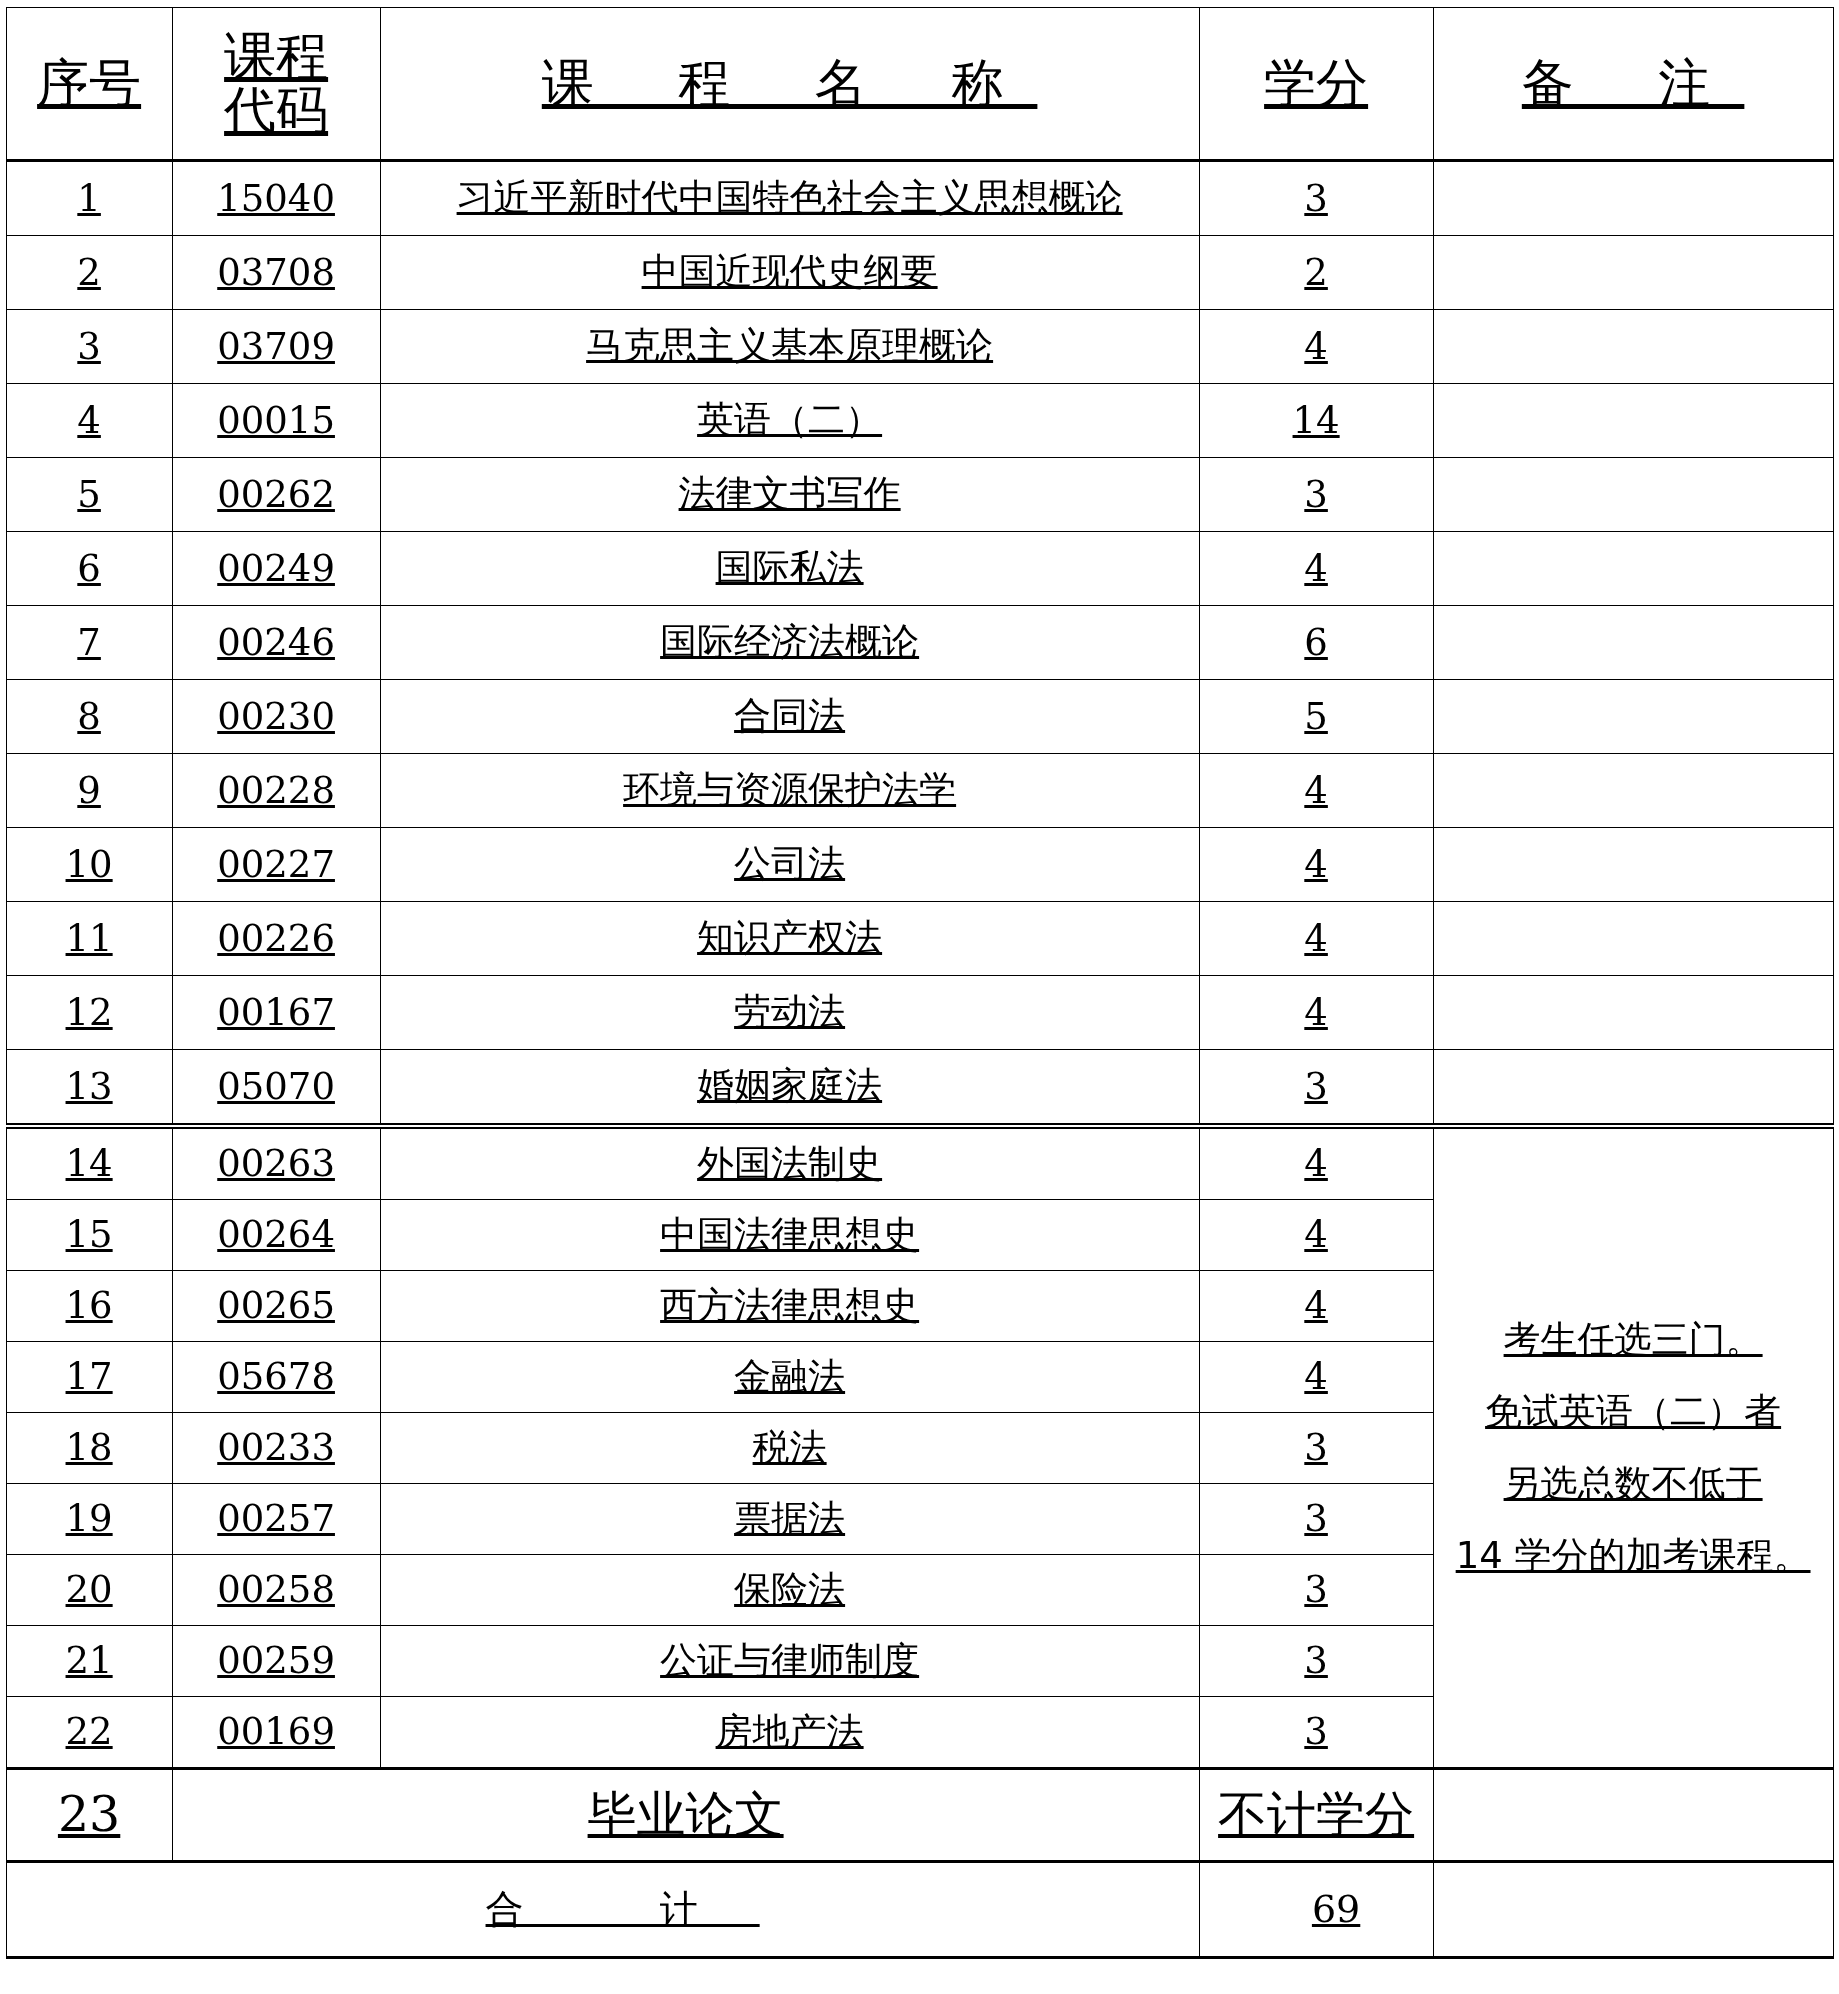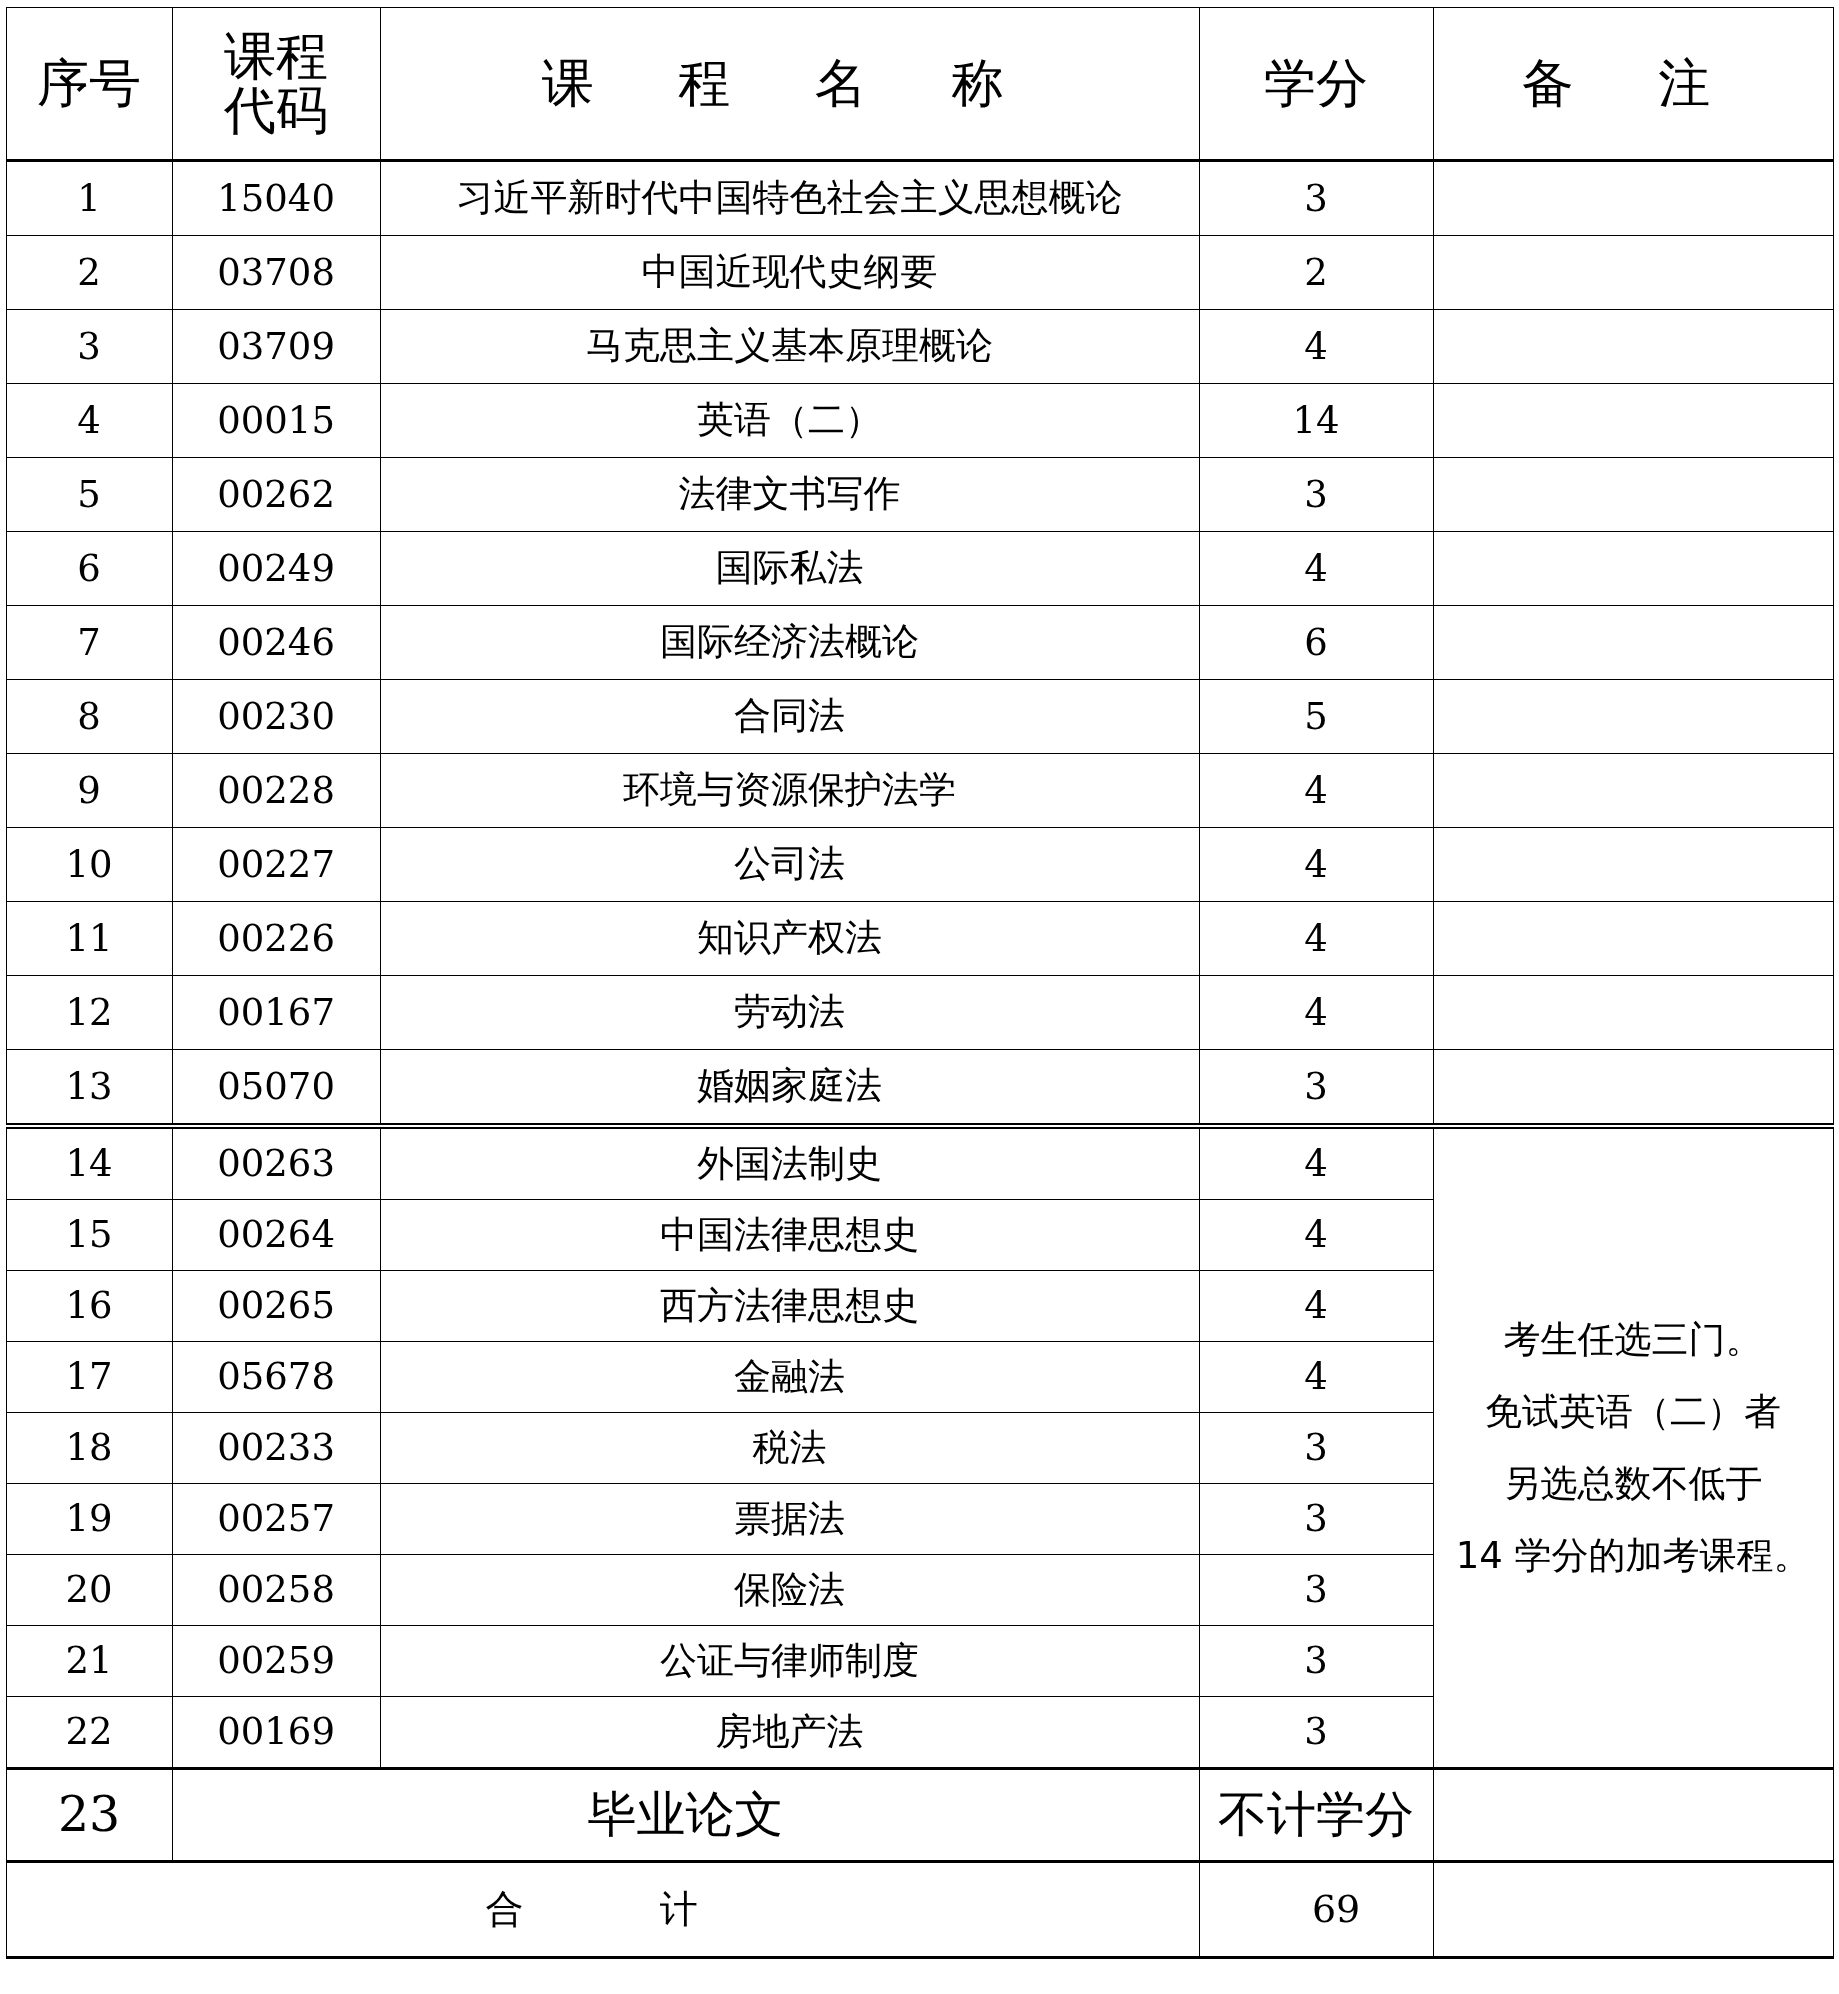--- a/index.html
+++ b/index.html
@@ -2,20 +2,21 @@
 <html style="font-size:9px"><head>
 <meta charset="utf-8">
 <style>
   html, body { margin: 0; padding: 0; background: #ffffff; }
   body { width: 1840px; height: 1995px; position: relative; overflow: hidden;
          font-family: "DejaVu Serif", "Liberation Serif", serif; color: #000; }
   table.course-table {
     position: absolute; left: 5.6px; top: 6.8px;
     border-collapse: collapse; table-layout: fixed;
     width: 1827px;
+    text-decoration: underline;
   }
   table.course-table td, table.course-table th {
     border: 1.7px solid #000; padding: 0; text-align: center; vertical-align: middle;
     font-weight: normal;
   }
   col.c-no { width: 166px; }
   col.c-code { width: 208px; }
   col.c-name { width: 819px; }
   col.c-credit { width: 234px; }
   col.c-note { width: 400px; }

